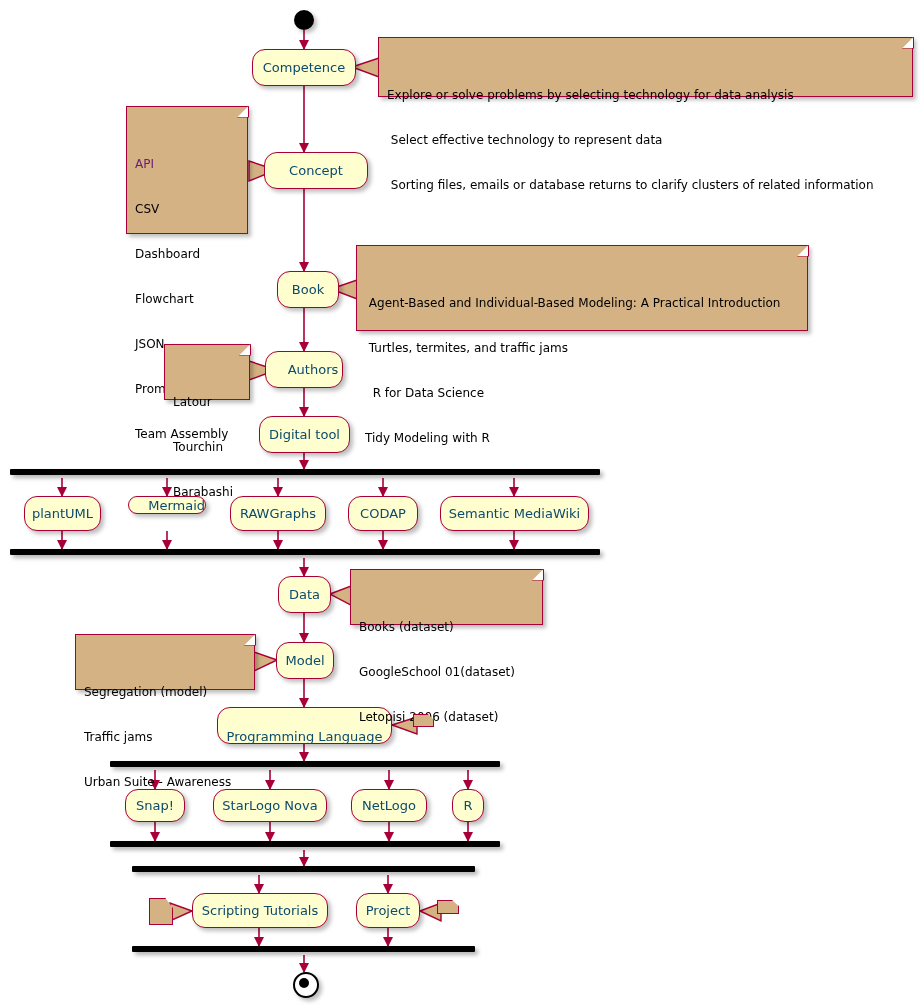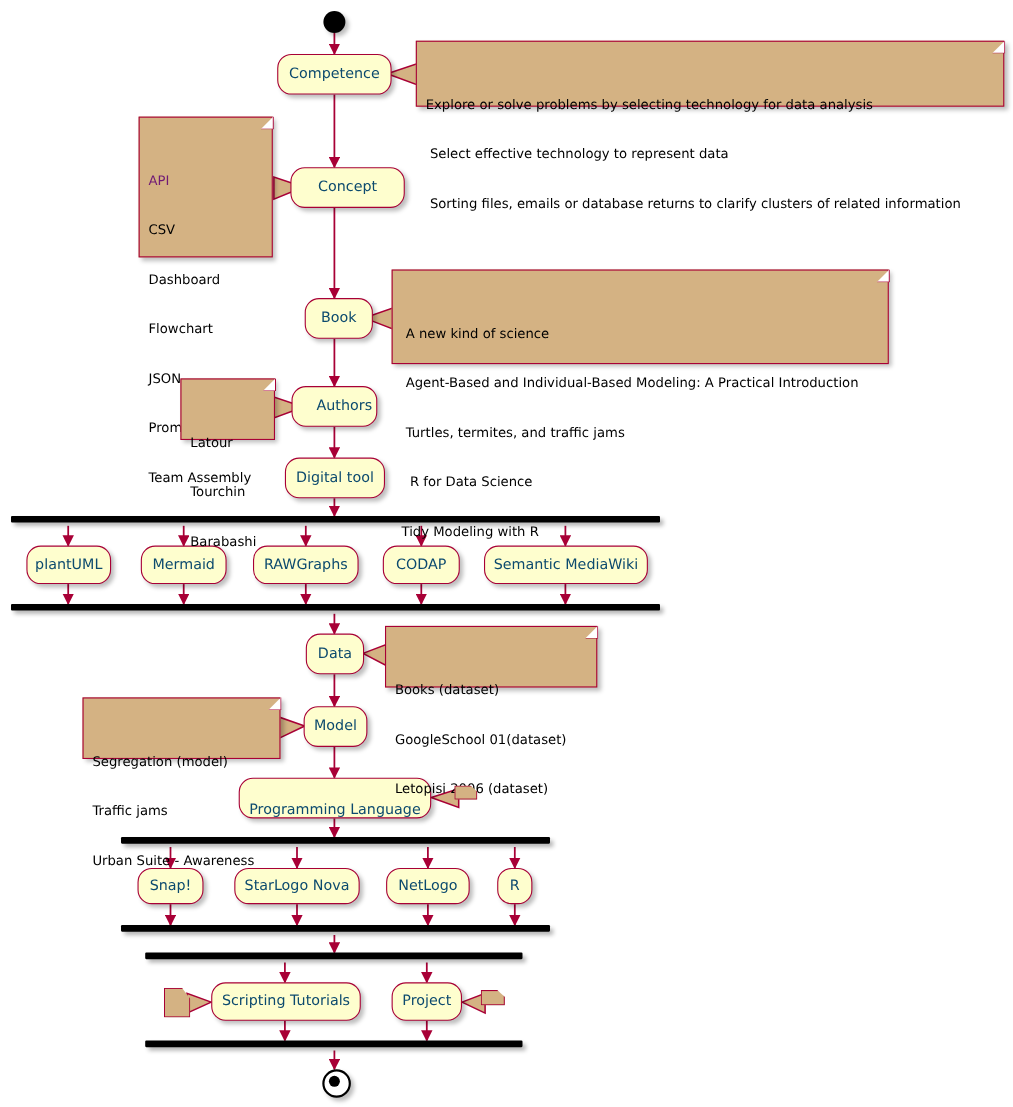--- a/index.html
+++ b/index.html
@@ -195,21 +195,21 @@
 
   <div class="node-box" style="left:259px;top:416px;width:91px;height:37px;">
     <span class="node-label">Digital tool</span>
   </div>
 
   <div class="bar" style="left:10px;top:469px;width:590px;"></div>
 
   <div class="node-box" style="left:24px;top:496px;width:77px;height:35px;">
     <span class="node-label">plantUML</span>
   </div>
-  <div class="node-box" style="left:128px;top:496px;width:78px;height:35px;">
+  <div class="node-box" style="left:128px;top:496px;width:78px;height:18px;justify-content:flex-end;">
     <span class="node-label">Mermaid</span>
   </div>
   <div class="node-box" style="left:230px;top:496px;width:96px;height:35px;">
     <span class="node-label">RAWGraphs</span>
   </div>
   <div class="node-box" style="left:348px;top:496px;width:70px;height:35px;">
     <span class="node-label">CODAP</span>
   </div>
   <div class="node-box" style="left:440px;top:496px;width:149px;height:35px;">
     <span class="node-label">Semantic MediaWiki</span>
@@ -272,21 +272,20 @@
     <span class="note-line">CSV</span>
     <span class="note-line">Dashboard</span>
     <span class="note-line">Flowchart</span>
     <span class="note-line">JSON</span>
     <span class="note-line">Prompt</span>
     <span class="note-line">Team Assembly</span>
   </div>
 
   <div class="note-box" style="left:356px;top:245px;width:452px;height:86px;">
     <span class="fold"></span>
-    <span class="note-line"> A new kind of science</span>
     <span class="note-line"> Agent-Based and Individual-Based Modeling: A Practical Introduction</span>
     <span class="note-line"> Turtles, termites, and traffic jams</span>
     <span class="note-line">  R for Data Science</span>
     <span class="note-line">Tidy Modeling with R</span>
   </div>
 
   <div class="note-box" style="left:164px;top:344px;width:86px;height:56px;">
     <span class="fold"></span>
     <span class="note-line">Latour</span>
     <span class="note-line">Tourchin</span>

